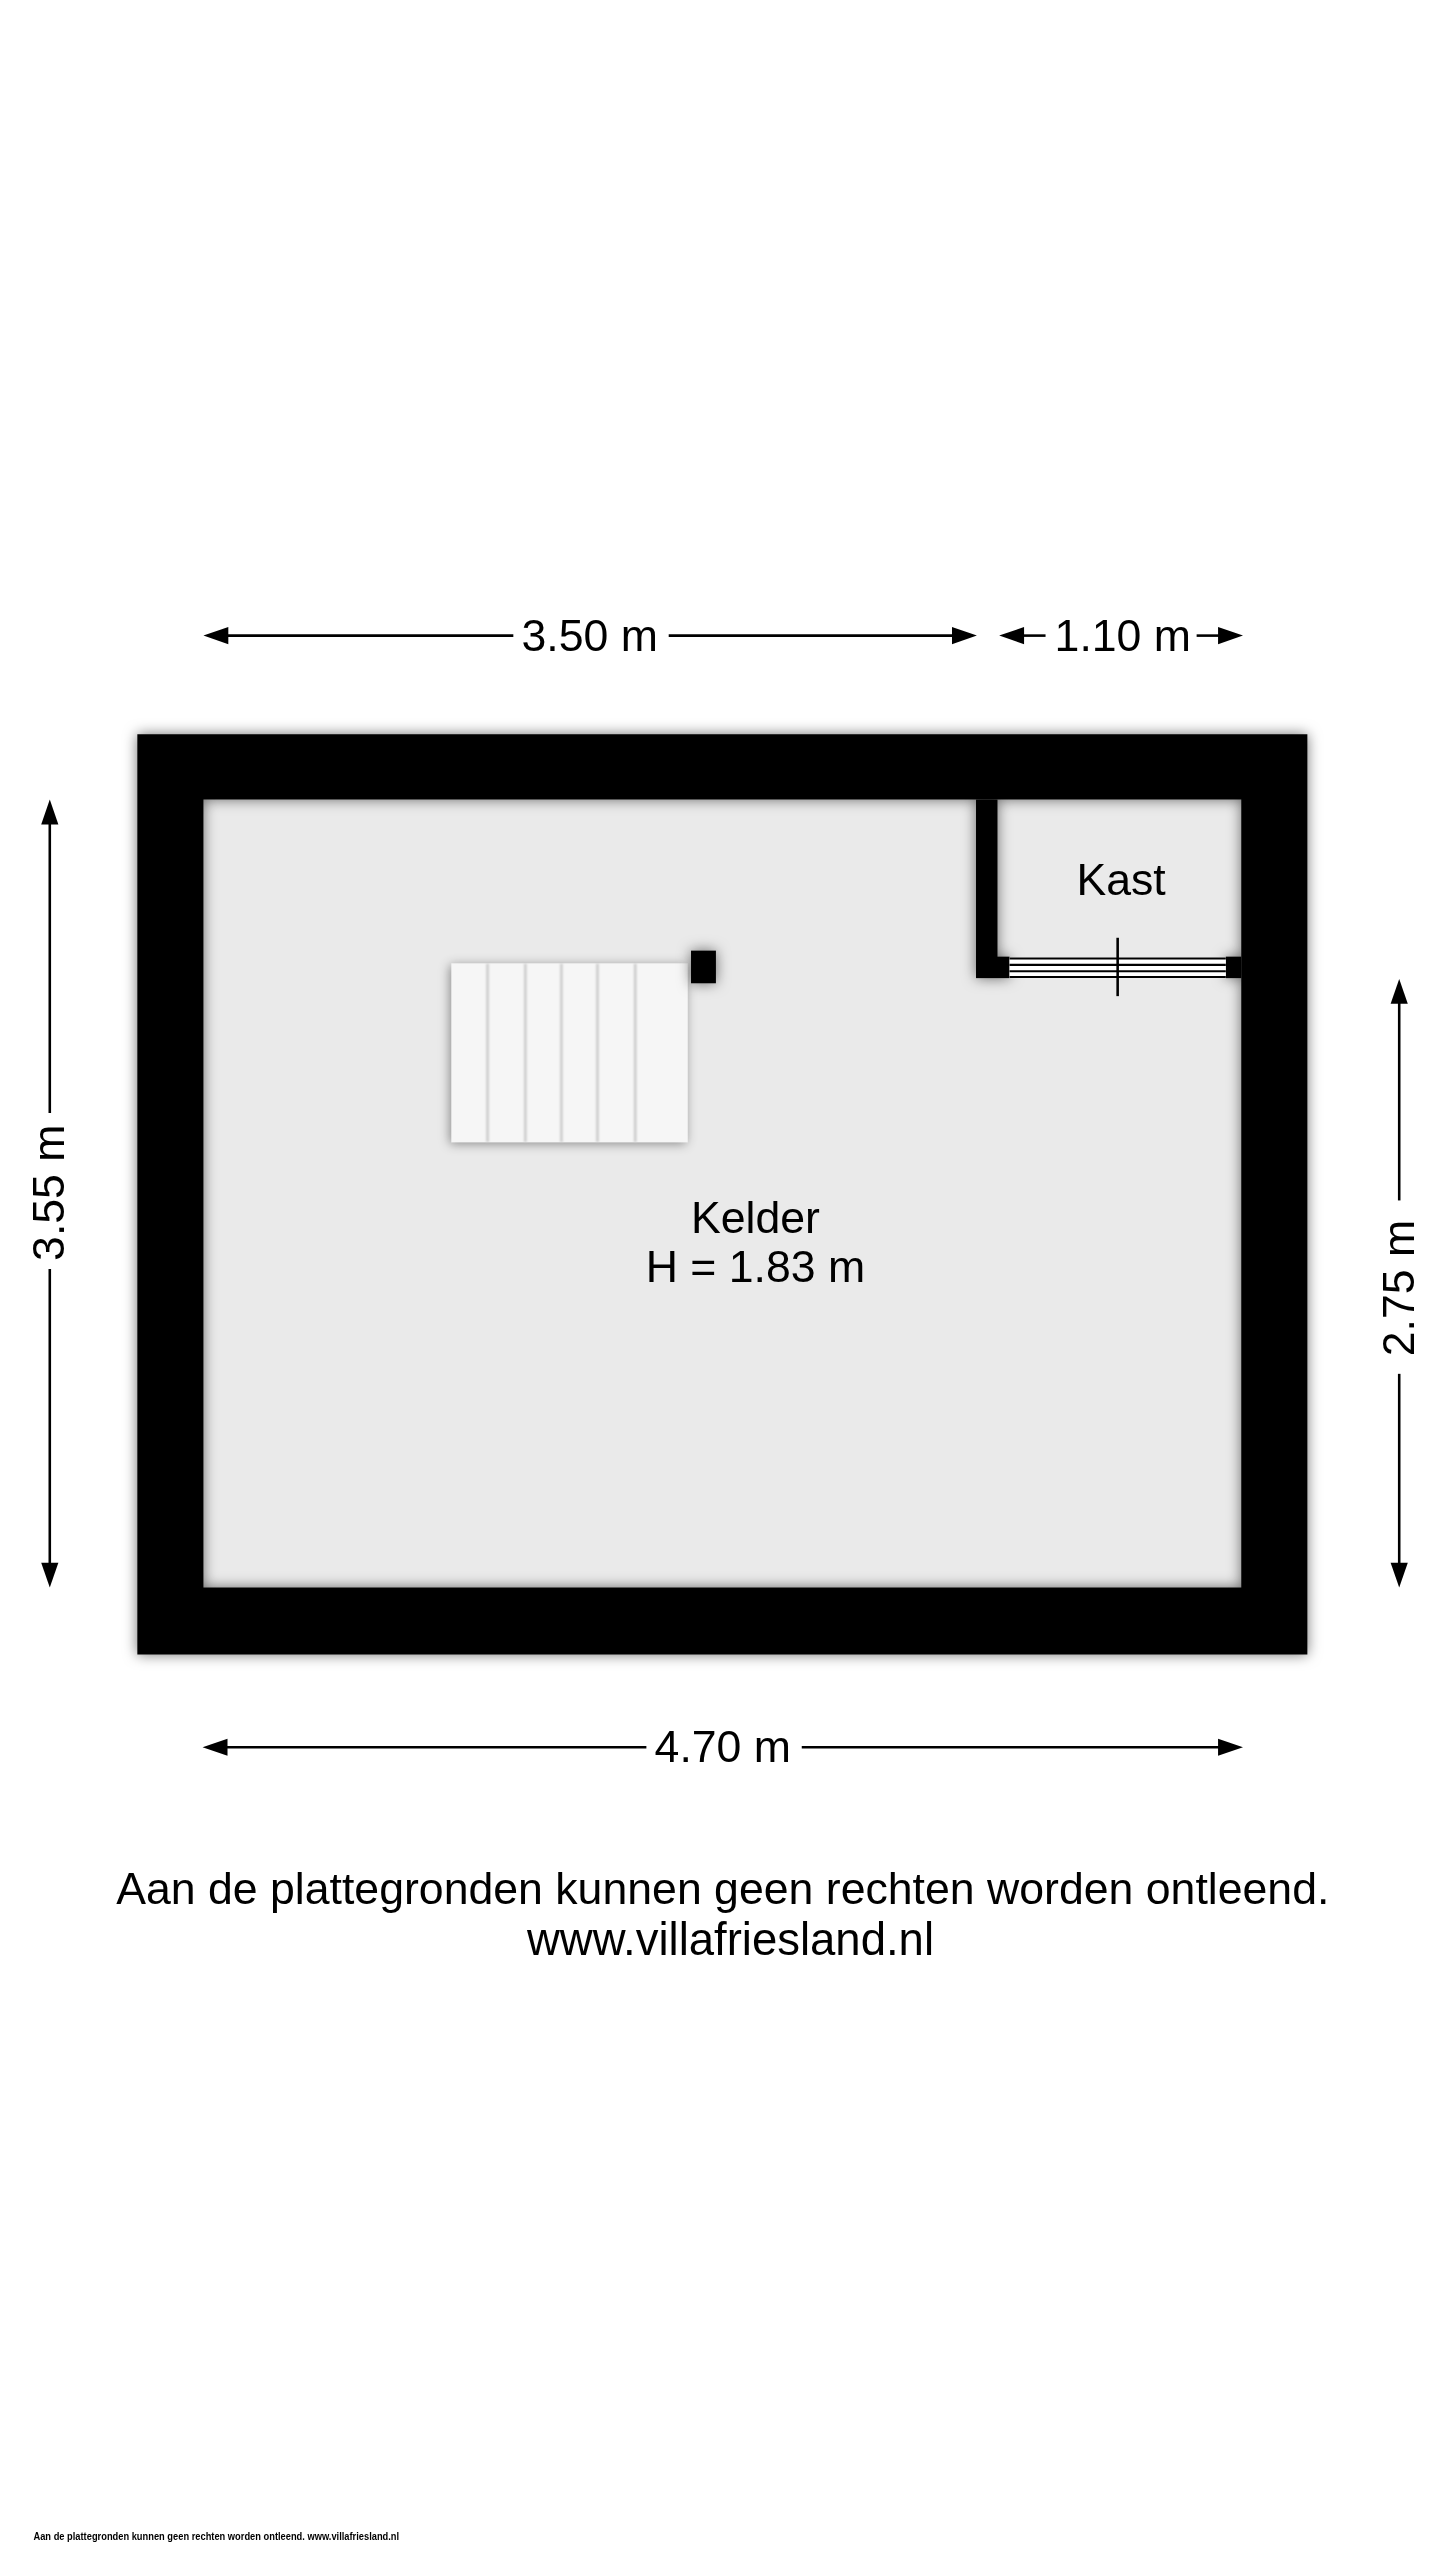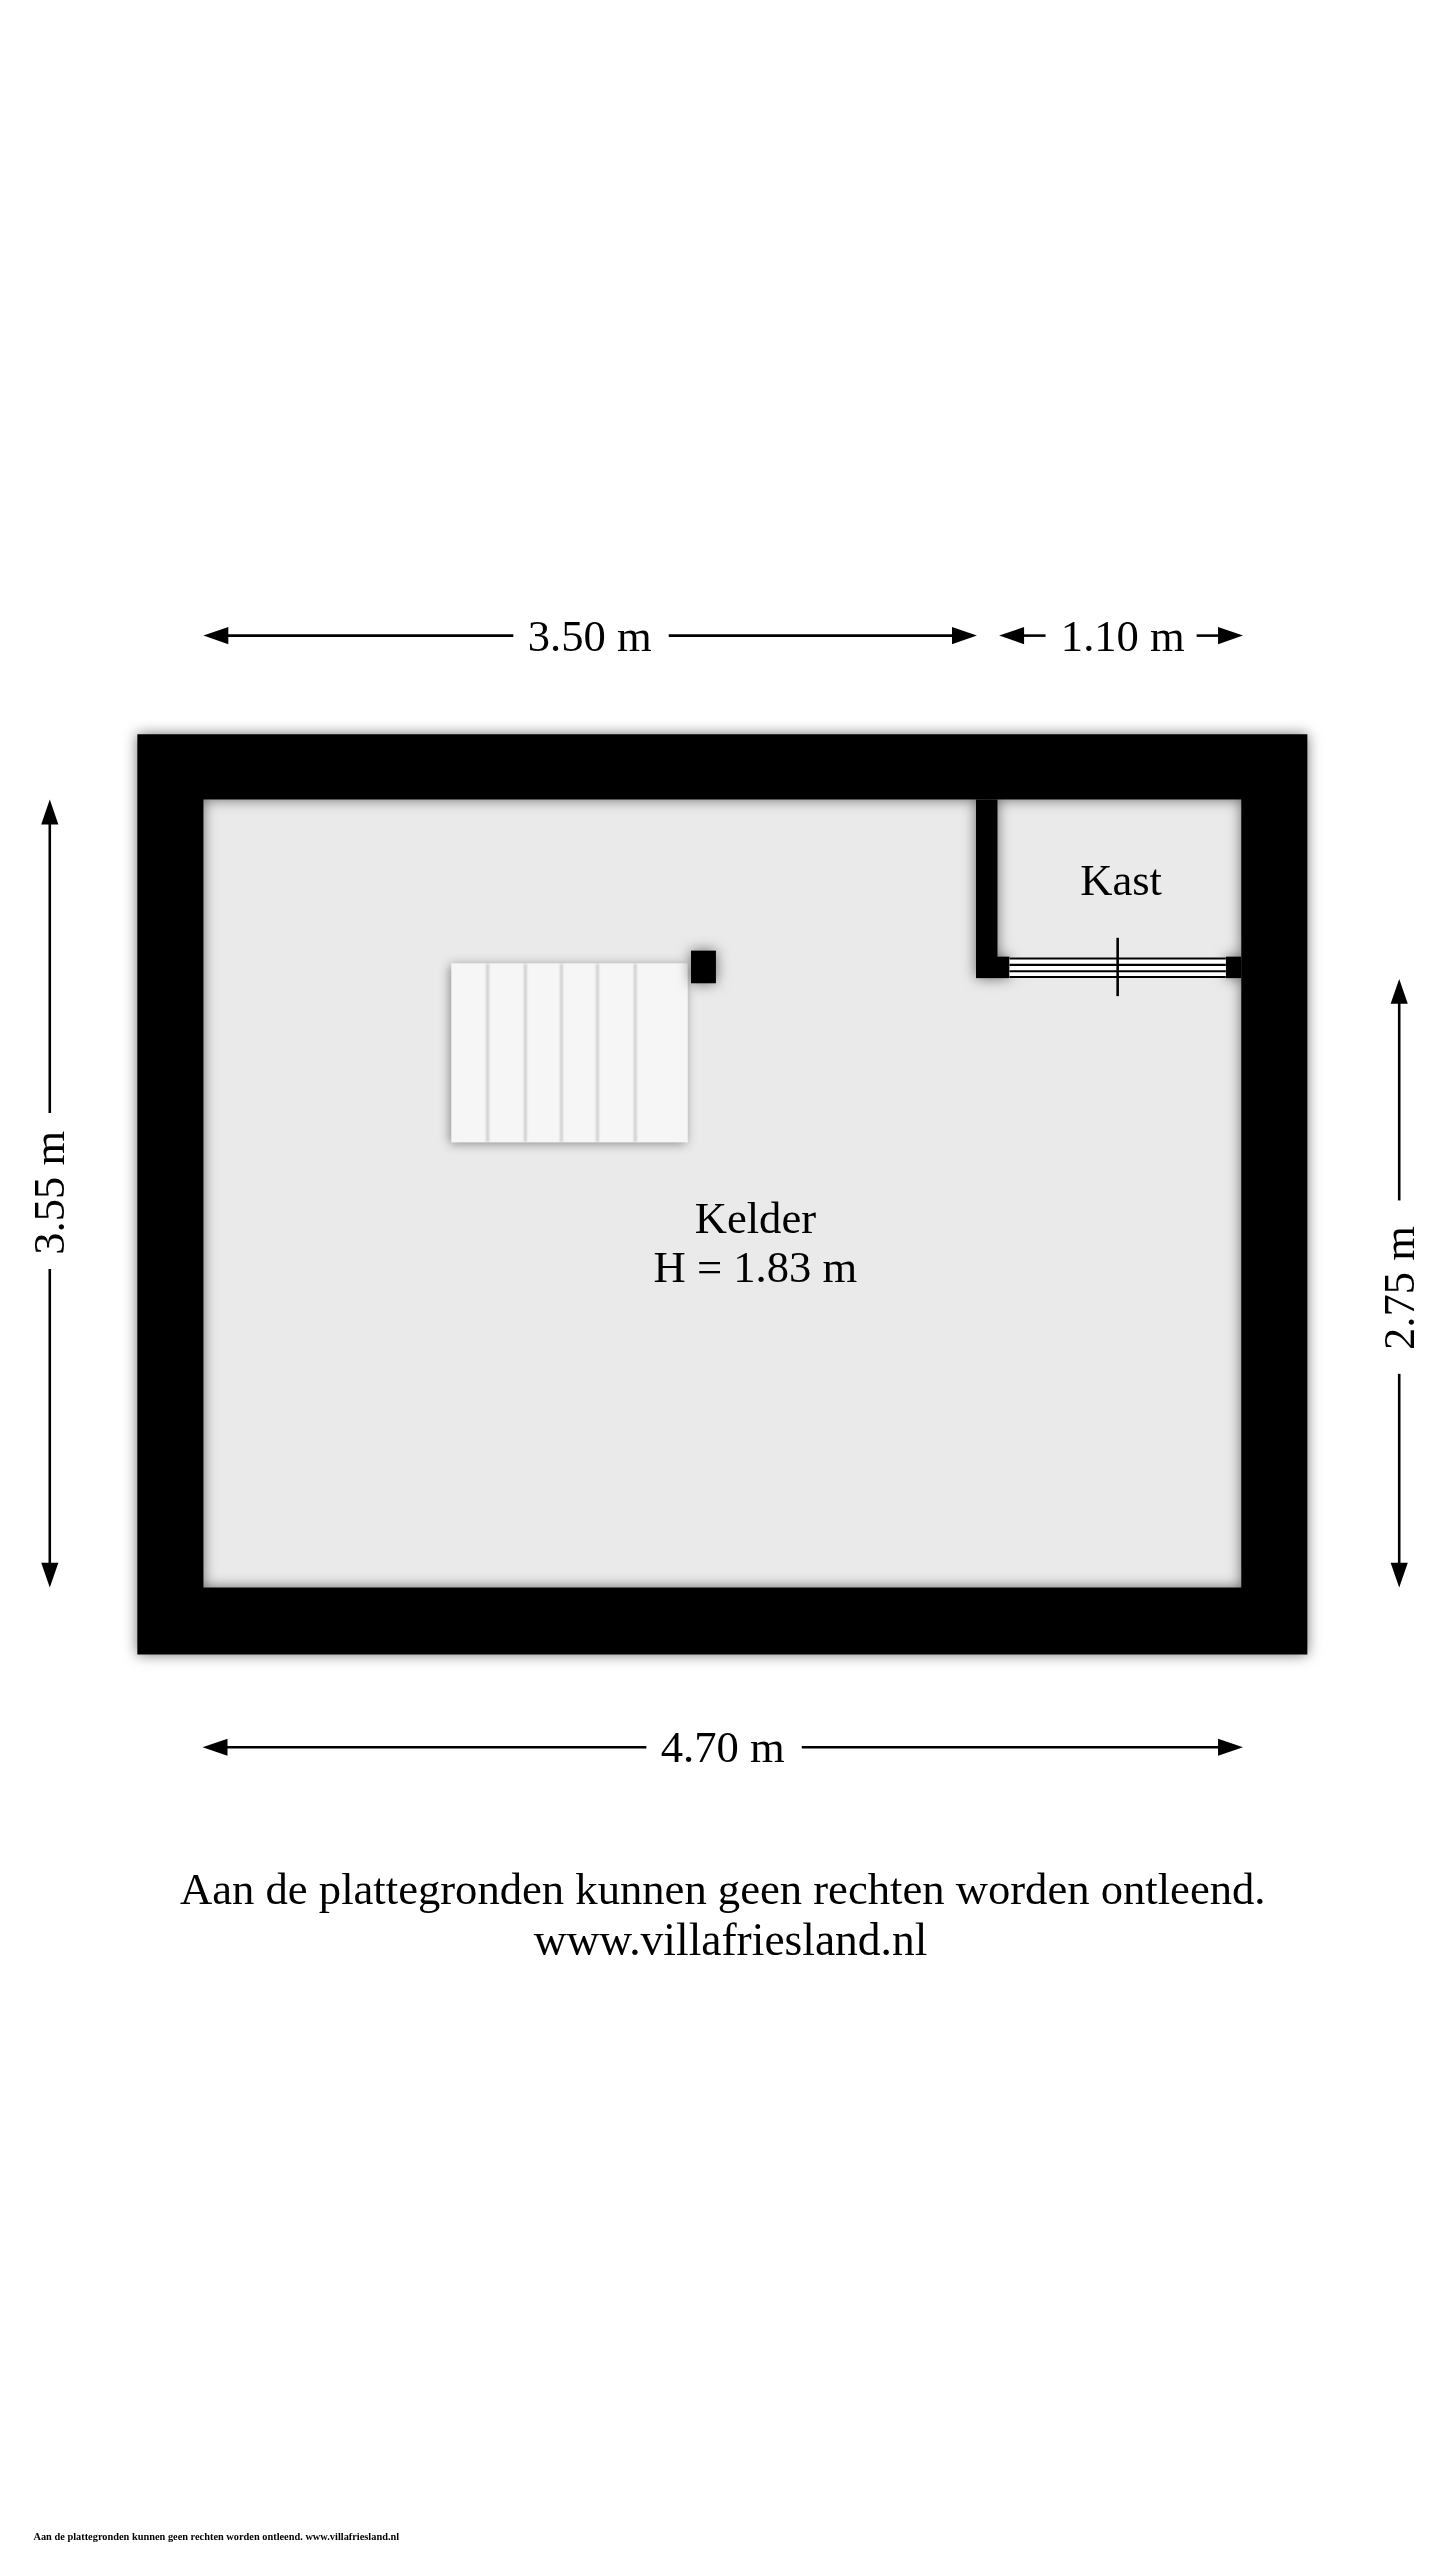--- a/index.html
+++ b/index.html
@@ -1,17 +1,17 @@
 <!DOCTYPE html>
 <html style="font-size:13.7px"><head>
 <meta charset="utf-8">
 <style>
   html,body{margin:0;padding:0;background:#ffffff;}
   .page{position:relative;width:1449px;height:2576px;background:#ffffff;overflow:hidden;
-        font-family:Liberation Serif, serif;}
+        font-family:Liberation Sans, sans-serif;}
   svg{position:absolute;left:0;top:0;filter:blur(0.5px);}
   text{fill:#000000;}
 </style>
 </head>
 <body>
 <div class="page">
 <svg width="1449" height="2576" viewBox="0 0 1688 3000">
   <defs>
     <filter id="wallshadow" x="-5%" y="-5%" width="110%" height="110%">
       <feDropShadow dx="0" dy="0" stdDeviation="8" flood-color="#000000" flood-opacity="0.55"></feDropShadow>

